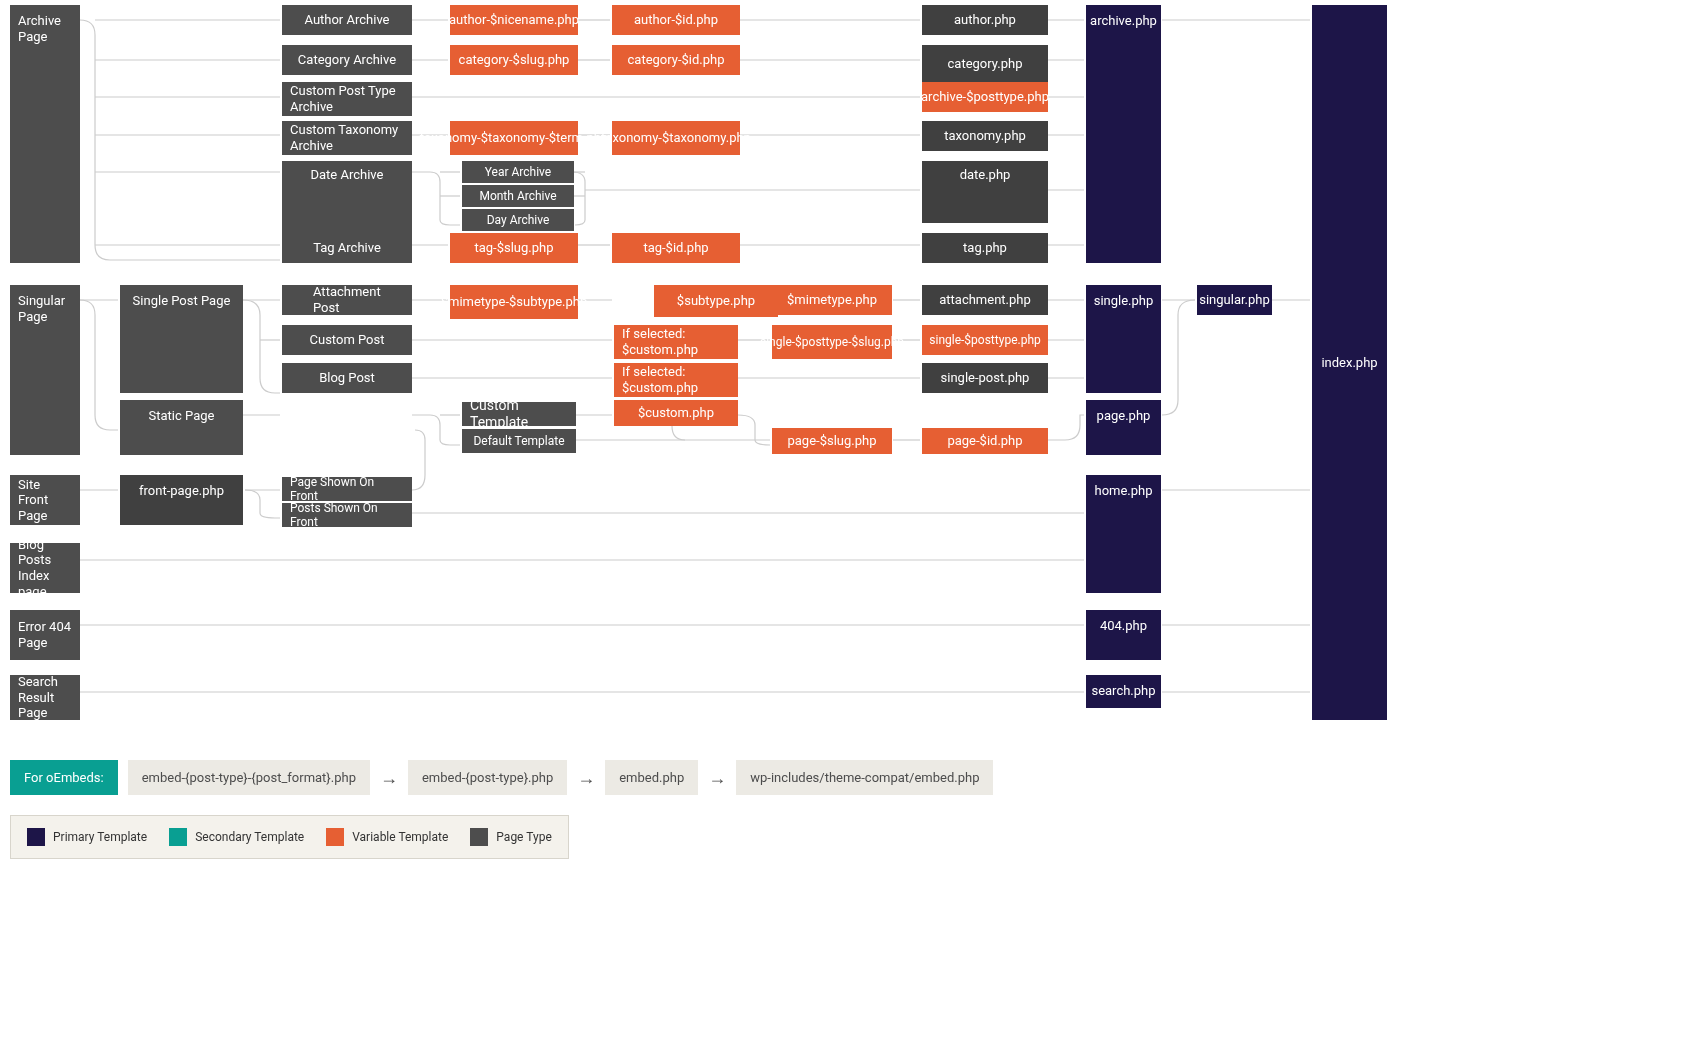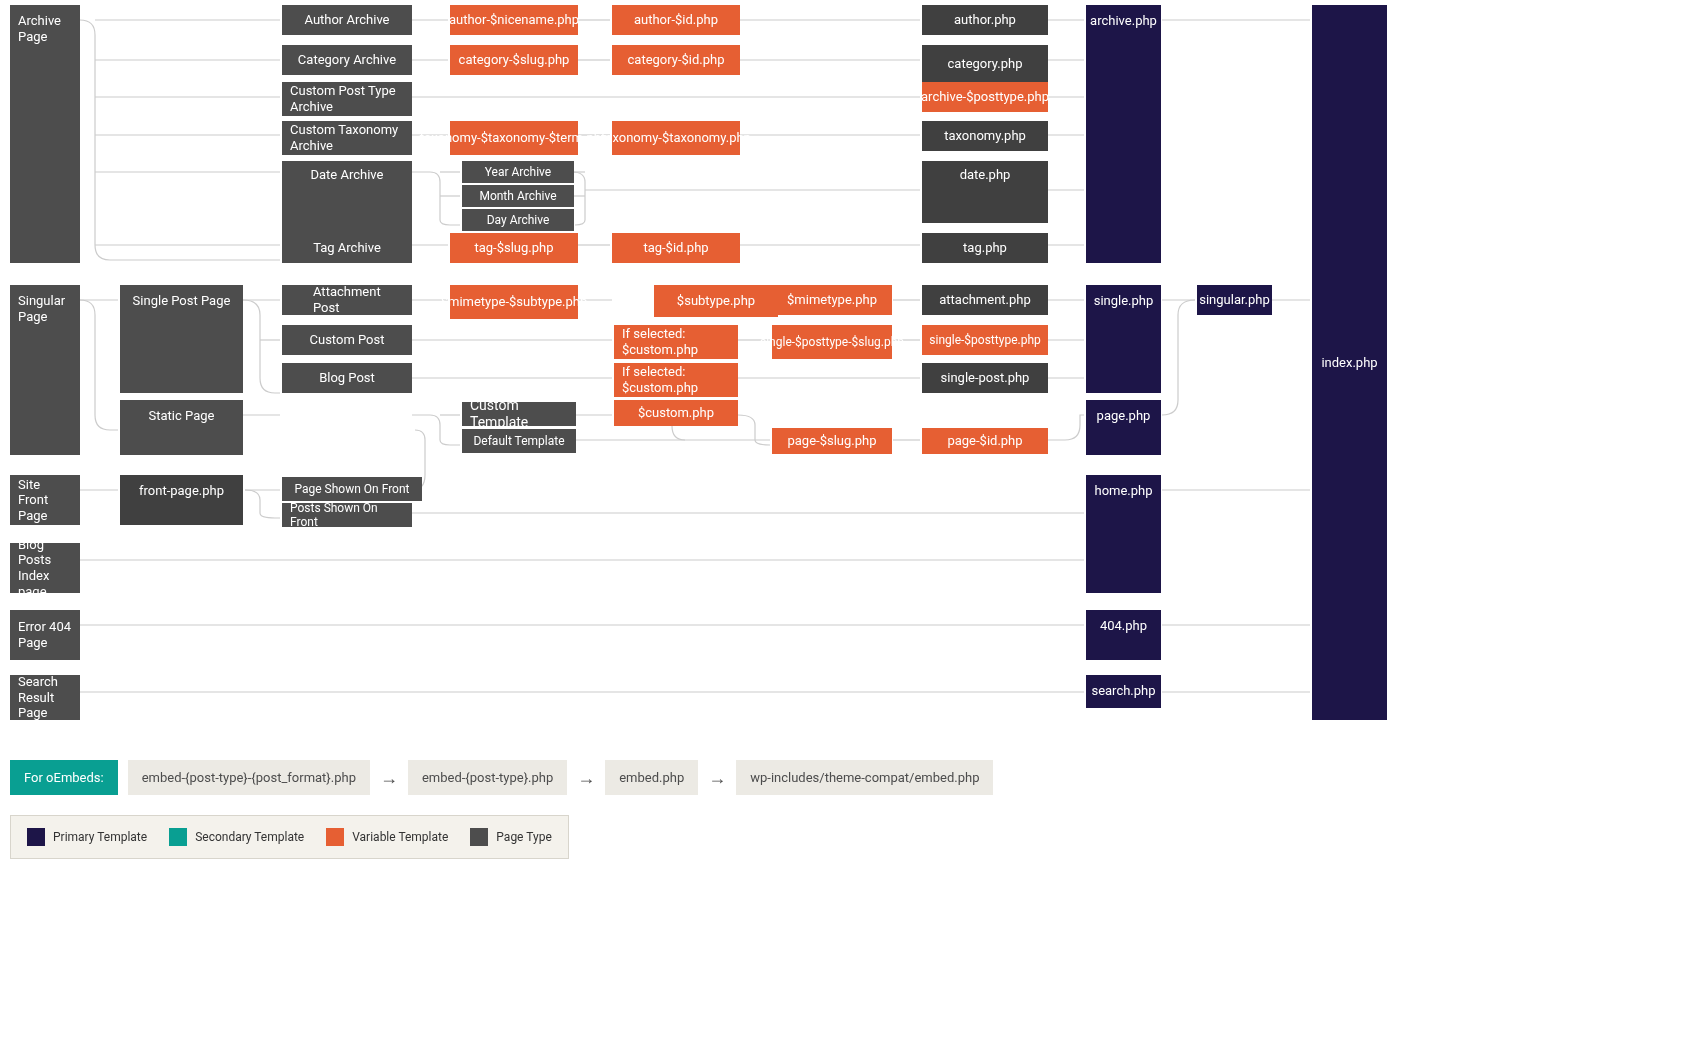--- a/index.html
+++ b/index.html
@@ -279,21 +279,21 @@
 <div class="nd pr" style="left:1086px;top:400px;width:75px;height:55px;align-items:flex-start;padding-top:8px;">
       <span>page.php</span>
     </div>
 
 <div class="nd pt" style="left:10px;top:475px;width:70px;height:50px;">
       <span>Site Front Page</span>
     </div>
 <div class="nd sc" style="left:120px;top:475px;width:123px;height:50px;align-items:flex-start;padding-top:8px;">
       <span>front-page.php</span>
     </div>
-<div class="nd pt" style="left:282px;top:477px;width:140px;height:24px;font-size:12px;">
+<div class="nd pt" style="left:282px;top:477px;width:130px;height:24px;font-size:12px;">
       <span>Page Shown On Front</span>
     </div>
 <div class="nd pt" style="left:282px;top:503px;width:130px;height:24px;font-size:12px;">
       <span>Posts Shown On Front</span>
     </div>
 <div class="nd pr" style="left:1086px;top:475px;width:75px;height:118px;align-items:flex-start;padding-top:8px;">
       <span>home.php</span>
     </div>
 
 <div class="nd pt" style="left:10px;top:543px;width:70px;height:50px;">

